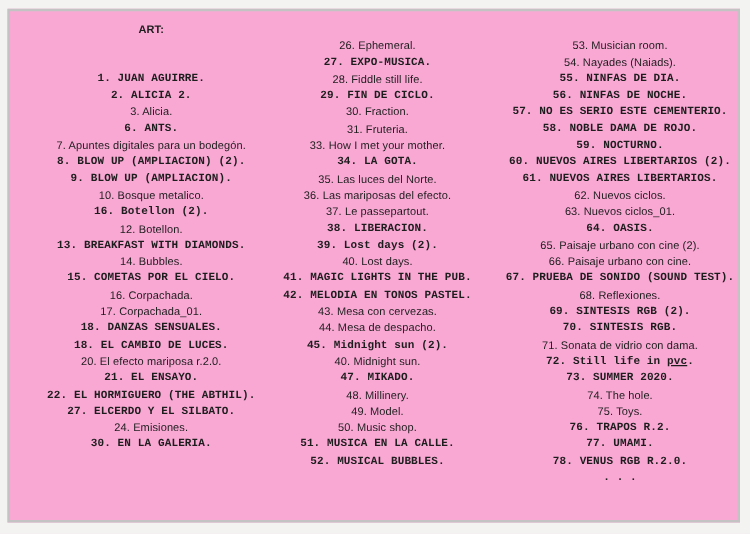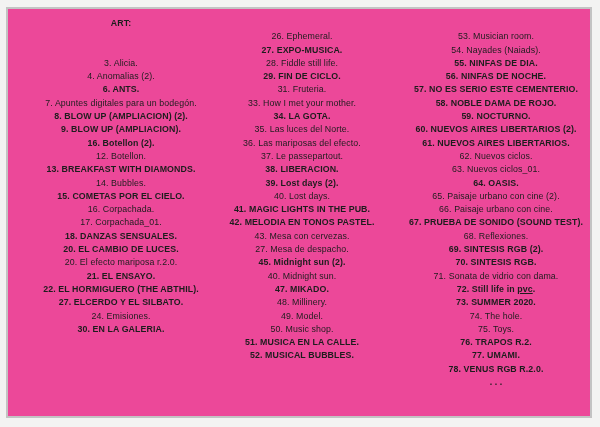--- a/index.html
+++ b/index.html
@@ -10,92 +10,95 @@
     background: #f3f3f2;
     font-family: "Liberation Sans", "DejaVu Sans", sans-serif;
     overflow: hidden;
   }
   .page {
     position: absolute;
     left: 6px;
     top: 7px;
     width: 586px;
     height: 411px;
-    background: #ec4899;
+    background: #f9a8d4;
     border: 2px solid #c3c3c3;
     box-sizing: border-box;
   }
   .col {
     position: absolute;
     top: 8px;
     text-align: center;
     font-size: 8.8px;
     line-height: 13.3px;
     color: #1d1d1d;
     letter-spacing: 0.1px;
     white-space: nowrap;
   }
   .col-left   { left: 0px;   width: 226px; }
   .col-middle { left: 184px; width: 220px; }
   .col-right  { left: 378px; width: 220px; }
   .line { height: 13.3px; }
-  .line.bold { font-weight: 700; }
+  .line.bold { font-weight: 700; font-family: Liberation Mono, monospace; }
   .blank { height: 13.3px; }
   .header-line { font-weight: 700; height: 13.3px; }
   .ul { text-decoration: underline; }
 </style>
 </head>
 <body>
 
 <div class="page">
   <div class="col col-left">
     <div class="header-line">ART:</div>
   <div class="blank"></div>
       <div class="blank"></div>
+      <div class="line bold">1. JUAN AGUIRRE.</div>
+      <div class="line bold">2. ALICIA 2.</div>
       <div class="line">3. Alicia.</div>
-      <div class="line">4. Anomalias (2).</div>
       <div class="line bold">6. ANTS.</div>
       <div class="line">7. Apuntes digitales para un bodegón.</div>
       <div class="line bold">8. BLOW UP (AMPLIACION) (2).</div>
       <div class="line bold">9. BLOW UP (AMPLIACION).</div>
+      <div class="line">10. Bosque metalico.</div>
       <div class="line bold">16. Botellon (2).</div>
       <div class="line">12. Botellon.</div>
       <div class="line bold">13. BREAKFAST WITH DIAMONDS.</div>
       <div class="line">14. Bubbles.</div>
       <div class="line bold">15. COMETAS POR EL CIELO.</div>
       <div class="line">16. Corpachada.</div>
       <div class="line">17. Corpachada_01.</div>
       <div class="line bold">18. DANZAS SENSUALES.</div>
-      <div class="line bold">20. EL CAMBIO DE LUCES.</div>
+      <div class="line bold">18. EL CAMBIO DE LUCES.</div>
       <div class="line">20. El efecto mariposa r.2.0.</div>
       <div class="line bold">21. EL ENSAYO.</div>
       <div class="line bold">22. EL HORMIGUERO (THE ABTHIL).</div>
       <div class="line bold">27. ELCERDO Y EL SILBATO.</div>
       <div class="line">24. Emisiones.</div>
       <div class="line bold">30. EN LA GALERIA.</div>
     </div>
   <div class="col col-middle">
       <div class="blank"></div>
       <div class="line">26. Ephemeral.</div>
       <div class="line bold">27. EXPO-MUSICA.</div>
       <div class="line">28. Fiddle still life.</div>
       <div class="line bold">29. FIN DE CICLO.</div>
+      <div class="line">30. Fraction.</div>
       <div class="line">31. Fruteria.</div>
       <div class="line">33. How I met your mother.</div>
       <div class="line bold">34. LA GOTA.</div>
       <div class="line">35. Las luces del Norte.</div>
       <div class="line">36. Las mariposas del efecto.</div>
       <div class="line">37. Le passepartout.</div>
       <div class="line bold">38. LIBERACION.</div>
       <div class="line bold">39. Lost days (2).</div>
       <div class="line">40. Lost days.</div>
       <div class="line bold">41. MAGIC LIGHTS IN THE PUB.</div>
       <div class="line bold">42. MELODIA EN TONOS PASTEL.</div>
       <div class="line">43. Mesa con cervezas.</div>
-      <div class="line">27. Mesa de despacho.</div>
+      <div class="line">44. Mesa de despacho.</div>
       <div class="line bold">45. Midnight sun (2).</div>
       <div class="line">40. Midnight sun.</div>
       <div class="line bold">47. MIKADO.</div>
       <div class="line">48. Millinery.</div>
       <div class="line">49. Model.</div>
       <div class="line">50. Music shop.</div>
       <div class="line bold">51. MUSICA EN LA CALLE.</div>
       <div class="line bold">52. MUSICAL BUBBLES.</div>
     </div>
   <div class="col col-right">

